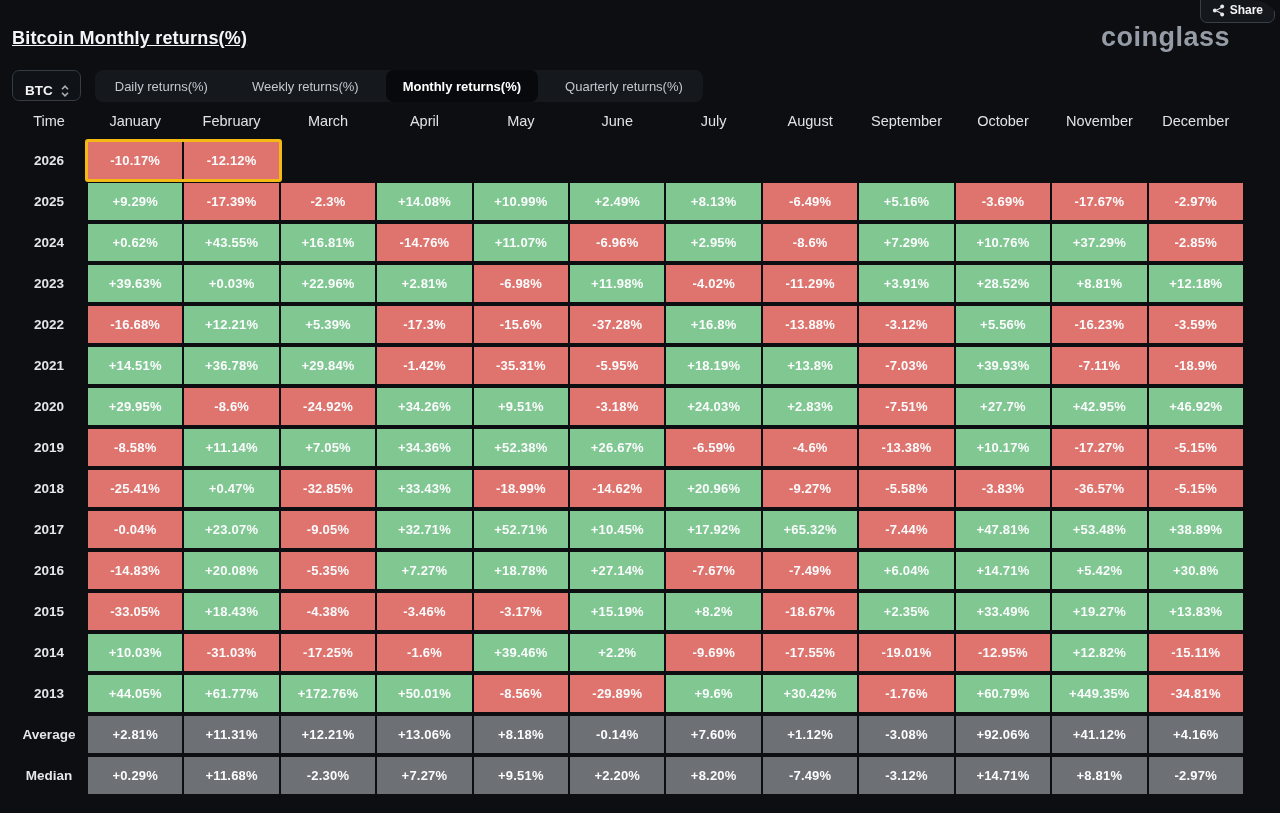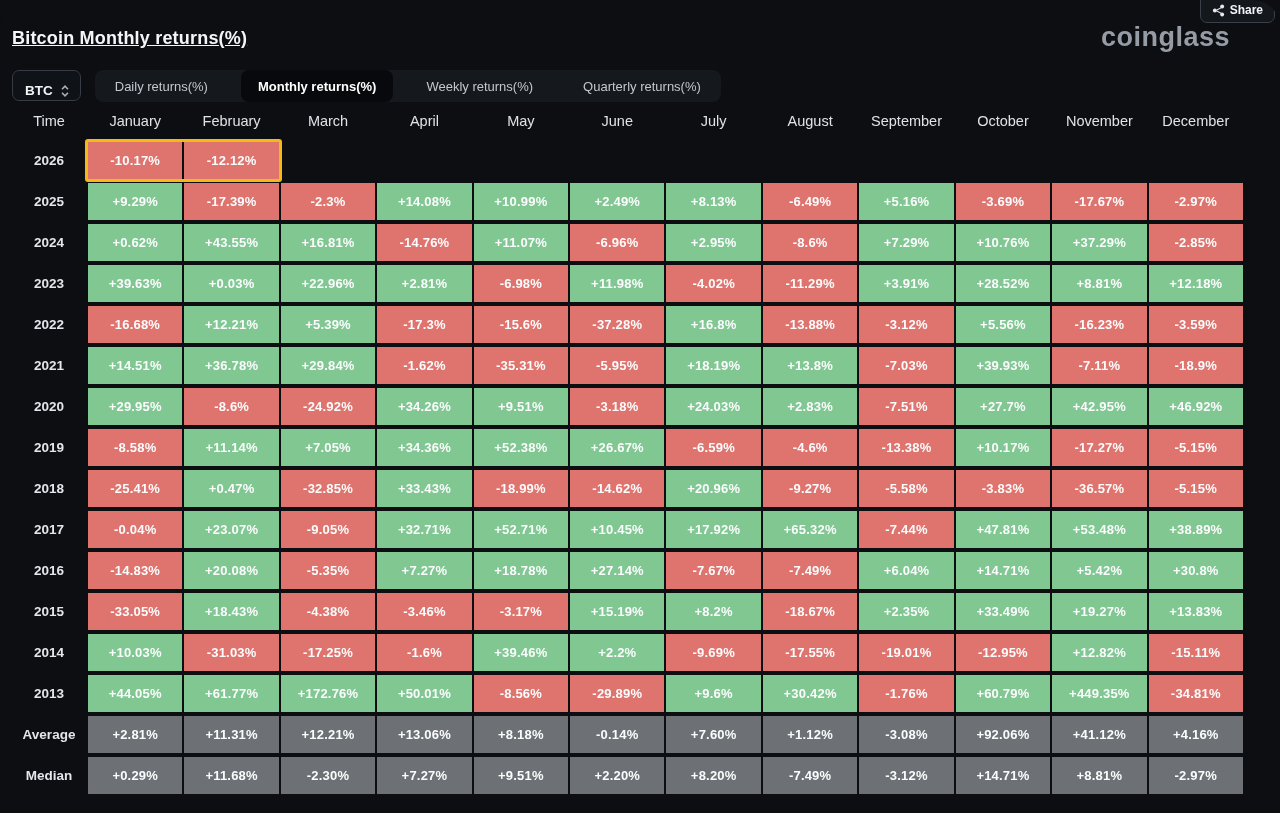--- a/index.html
+++ b/index.html
@@ -29,21 +29,21 @@
   
   .controls { position:absolute; left:12px; top:70px; display:flex; gap:14px; }
   .symbol-select {
     display:flex; align-items:center; gap:7px;
     background:#0f1216; border:1px solid #363b44; border-radius:7px;
     height:31px; padding:10px 10px 0 12px;
     color:#f2f4f6; font-size:13.5px; font-weight:bold; cursor:pointer;
   }
   .symbol-select svg { width:10px; height:14px; stroke:#aab0b8; }
   .tabs-group {
-    display:flex; align-items:center; gap:16px;
+    display:flex; align-items:center; gap:10px;
     background:#15181d; border-radius:8px; height:32px; padding:0 3px;
   }
   .tab {
     border:none; background:transparent; color:#c3c8cf;
     font-family:"Liberation Sans", sans-serif;
     font-size:13px; padding:0 17px; height:32px; border-radius:8px; cursor:pointer;
   }
   .tab.active { background:#07090c; color:#ffffff; font-weight:bold; }
   
   :root { --pos:#81c792; --neg:#df746e; --sum:#6d7074; --gold:#f5b914; }
@@ -96,22 +96,22 @@
   <div class="controls">
     <div class="symbol-select">
       <span>BTC</span>
       <svg viewBox="0 0 10 14" fill="none" stroke-width="1.6">
         <path d="M2 5.2 5 2.2 8 5.2"></path>
           <path d="M2 8.8 5 11.8 8 8.8"></path>
       </svg>
     </div>
     <div class="tabs-group">
         <button class="tab">Daily returns(%)</button>
+        <button class="tab">Weekly returns(%)</button>
         <button class="tab active">Monthly returns(%)</button>
-        <button class="tab">Weekly returns(%)</button>
         <button class="tab">Quarterly returns(%)</button>
       </div>
   </div>
 
   <div class="returns-table">
       <div class="trow thead">
         <div class="hcell">Time</div>
         <div class="hcell">January</div>
         <div class="hcell">February</div>
         <div class="hcell">March</div>
@@ -190,21 +190,21 @@
         <div class="cell neg">-3.12%</div>
         <div class="cell pos">+5.56%</div>
         <div class="cell neg">-16.23%</div>
         <div class="cell neg">-3.59%</div>
       </div>
       <div class="trow">
         <div class="label-cell">2021</div>
         <div class="cell pos">+14.51%</div>
         <div class="cell pos">+36.78%</div>
         <div class="cell pos">+29.84%</div>
-        <div class="cell neg">-1.62%</div>
+        <div class="cell neg">-1.42%</div>
         <div class="cell neg">-35.31%</div>
         <div class="cell neg">-5.95%</div>
         <div class="cell pos">+18.19%</div>
         <div class="cell pos">+13.8%</div>
         <div class="cell neg">-7.03%</div>
         <div class="cell pos">+39.93%</div>
         <div class="cell neg">-7.11%</div>
         <div class="cell neg">-18.9%</div>
       </div>
       <div class="trow">

